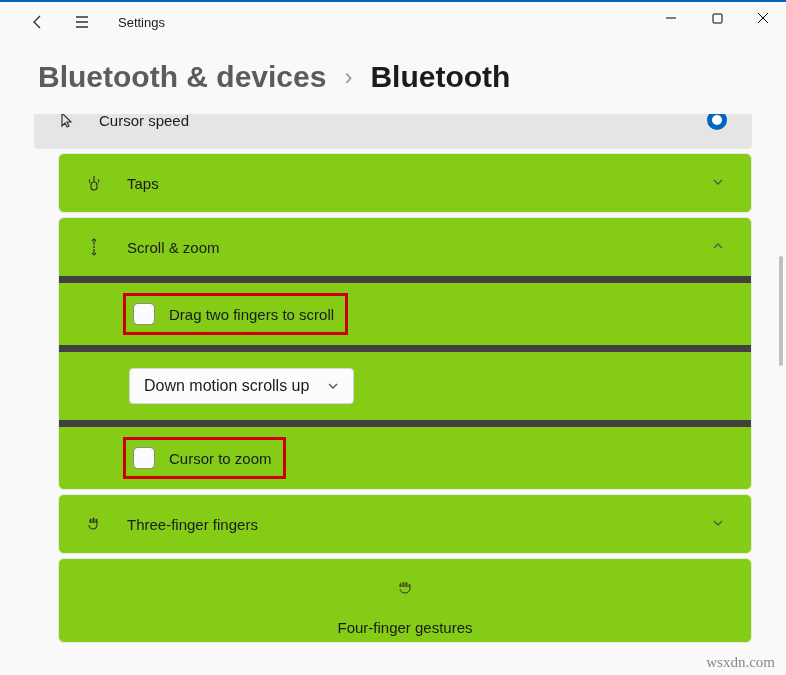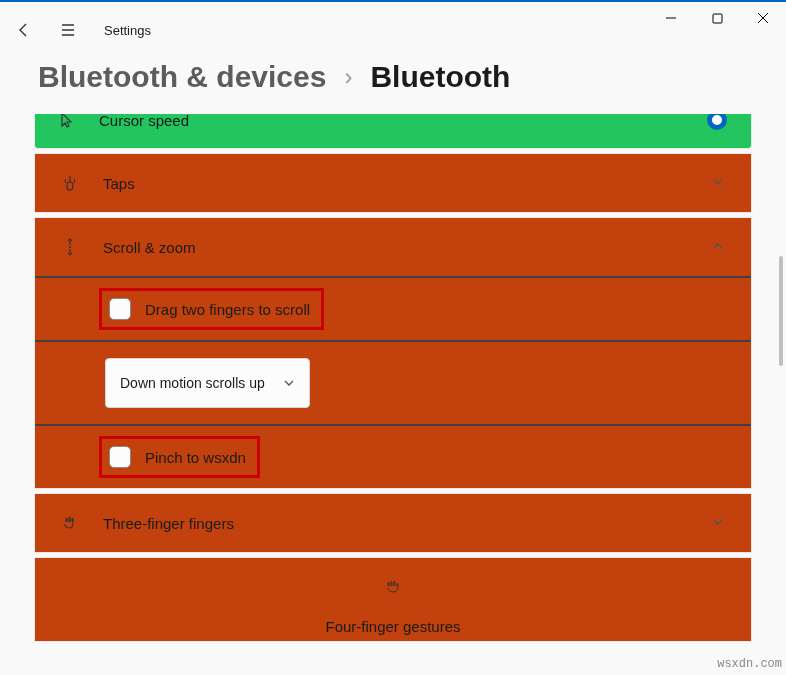--- a/index.html
+++ b/index.html
@@ -8,22 +8,22 @@
       background: #f9f9f9;
       width: 786px;
       height: 675px;
       overflow: hidden;
       position: relative;
       border-top: 2px solid #0067c0;
     }
     .titlebar {
       height: 48px;
       display: flex;
-      align-items: flex-end;
-      padding: 0 4px;
+      align-items: flex-start;
+      padding: 0 18px;
       background: #f9f9f9;
     }
     .tb-left { display: flex; align-items: center; gap: 4px; }
     .tb-btn {
       width: 40px; height: 40px;
       display: flex; align-items: center; justify-content: center;
       border-radius: 4px;
       cursor: pointer;
     }
     .app-title { font-size: 13px; color: #202020; margin-left: 12px; }
@@ -49,37 +49,38 @@
       color: #1b1b1b;
     }
     .breadcrumb .parent { color: #5c5c5c; font-weight: 600;}
     .breadcrumb .sep { color: #999; font-weight: 400; font-size: 24px;}
     .content {
       padding: 0 34px;
       height: 560px;
       overflow: hidden;
     }
     .card {
-      background: #c2410c;
+      background: #84cc16;
       border: 1px solid #e8e8e8;
-      border-radius: 0;
+      border-radius: 6px;
       margin-top: 4px;
+      margin-left: 24px;
     }
     .card-header {
       display: flex;
       align-items: center;
       padding: 20px 24px;
       gap: 22px;
       cursor: pointer;
     }
     .card-header .icon-slot { width: 22px; display:flex; justify-content:center; color:#333;}
     .card-header .title { flex: 1; font-size: 15px; color: #1b1b1b; }
     .chev { width: 16px; height: 16px; color: #555;}
     .sub-row {
-      border-top: 2px solid #404040;
+      border-top: 7px solid #404040;
       padding: 16px 24px 16px 70px;
       display: flex;
       align-items: center;
       gap: 14px;
       font-size: 15px;
       color: #1b1b1b;
     }
     .sub-row .label { flex: 1; }
     .checkbox {
       width: 22px; height: 22px;
@@ -89,31 +90,31 @@
       cursor: pointer;
     }
     .highlight {
       outline: 3px solid #cc0000;
       outline-offset: 3px;
     }
     .hl-wrap { display:inline-flex; align-items:center; gap:14px; padding:4px 8px 4px 4px;}
     .dropdown {
       border: 1px solid #d6d6d6;
       border-radius: 4px;
-      padding: 16px 14px;
+      padding: 8px 14px;
       display: flex;
       align-items: center;
       gap: 18px;
       background: #fcfcfc;
       cursor: pointer;
-      font-size: 14px;
+      font-size: 16px;
       color: #1b1b1b;
     }
     .cursor-card-partial {
-      background: #22c55e;
+      background: #e5e5e5;
       border: 1px solid #e8e8e8;
       border-radius: 0 0 4px 4px;
       border-top: none;
       padding: 0 24px 18px 24px;
       display: flex;
       align-items: center;
       gap: 22px;
       margin-top: -4px;
     }
     .cursor-card-partial .title { flex:1; font-size:15px; color:#1b1b1b;}
@@ -127,24 +128,24 @@
       position: absolute;
       right: 3px;
       top: 254px;
       width: 4px;
       height: 110px;
       background: #c0c0c0;
       border-radius: 2px;
     }
     .watermark {
       position: absolute;
-      right: 4px; bottom: 4px;
-      font-size: 12px;
+      right: 11px; bottom: 4px;
+      font-size: 15px;
       color: #888;
-      font-family: Liberation Mono, monospace;
+      font-family: Liberation Serif, serif;
     }
     svg { display: block; }
   </style>
 </head>
 <body>
 
 <div class="titlebar">
   <div class="tb-left">
     <div class="tb-btn">
       <svg width="16" height="16" viewBox="0 0 16 16">
@@ -240,21 +241,21 @@
         <span>Down motion scrolls up</span>
         <svg width="12" height="12" viewBox="0 0 12 12">
             <path d="M2 4l4 4 4-4" stroke="#555" stroke-width="1.3" fill="none"></path>
           </svg>
       </div>
     </div>
 
     <div class="sub-row">
       <span class="hl-wrap highlight">
         <span class="checkbox"></span>
-        <span>Pinch to wsxdn</span>
+        <span>Cursor to zoom</span>
       </span>
     </div>
   </div>
 
   <div class="card">
     <div class="card-header">
       <span class="icon-slot">
         <svg width="18" height="18" viewBox="0 0 18 18">
             <path d="M5 8V5c0-1 1-1 1 0v3M8 8V4c0-1 1-1 1 0v4M11 8V5c0-1 1-1 1 0v4c0 3-1 5-4 5s-4-2-4-4" stroke="#333" stroke-width="1.1" fill="none"></path>
           </svg>

